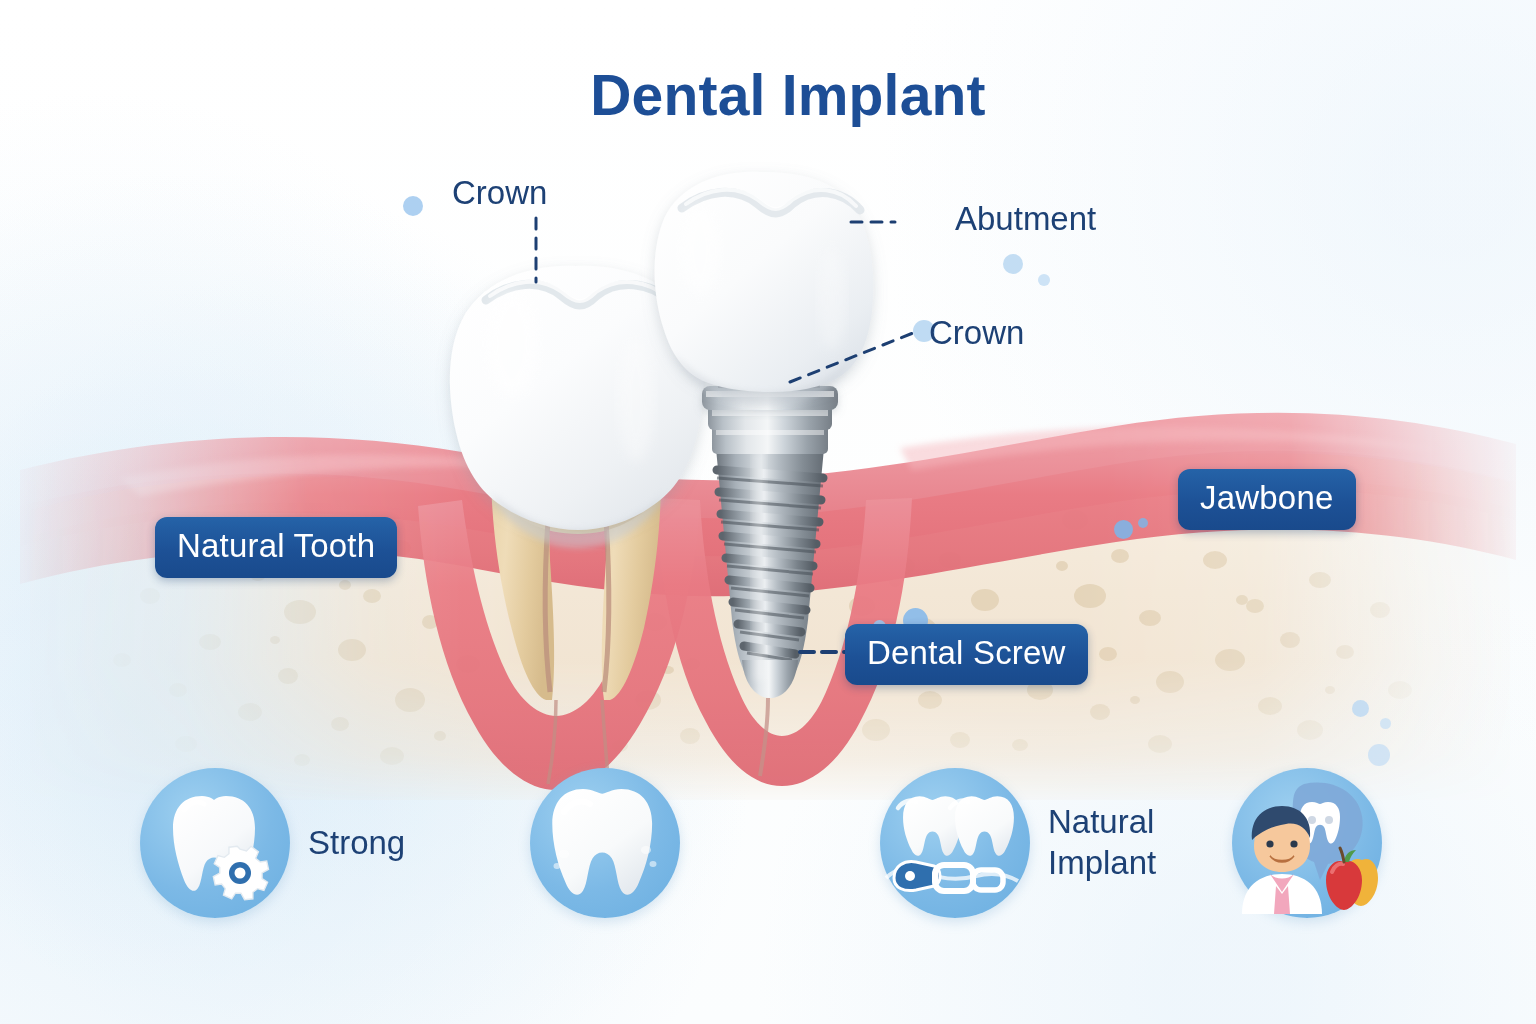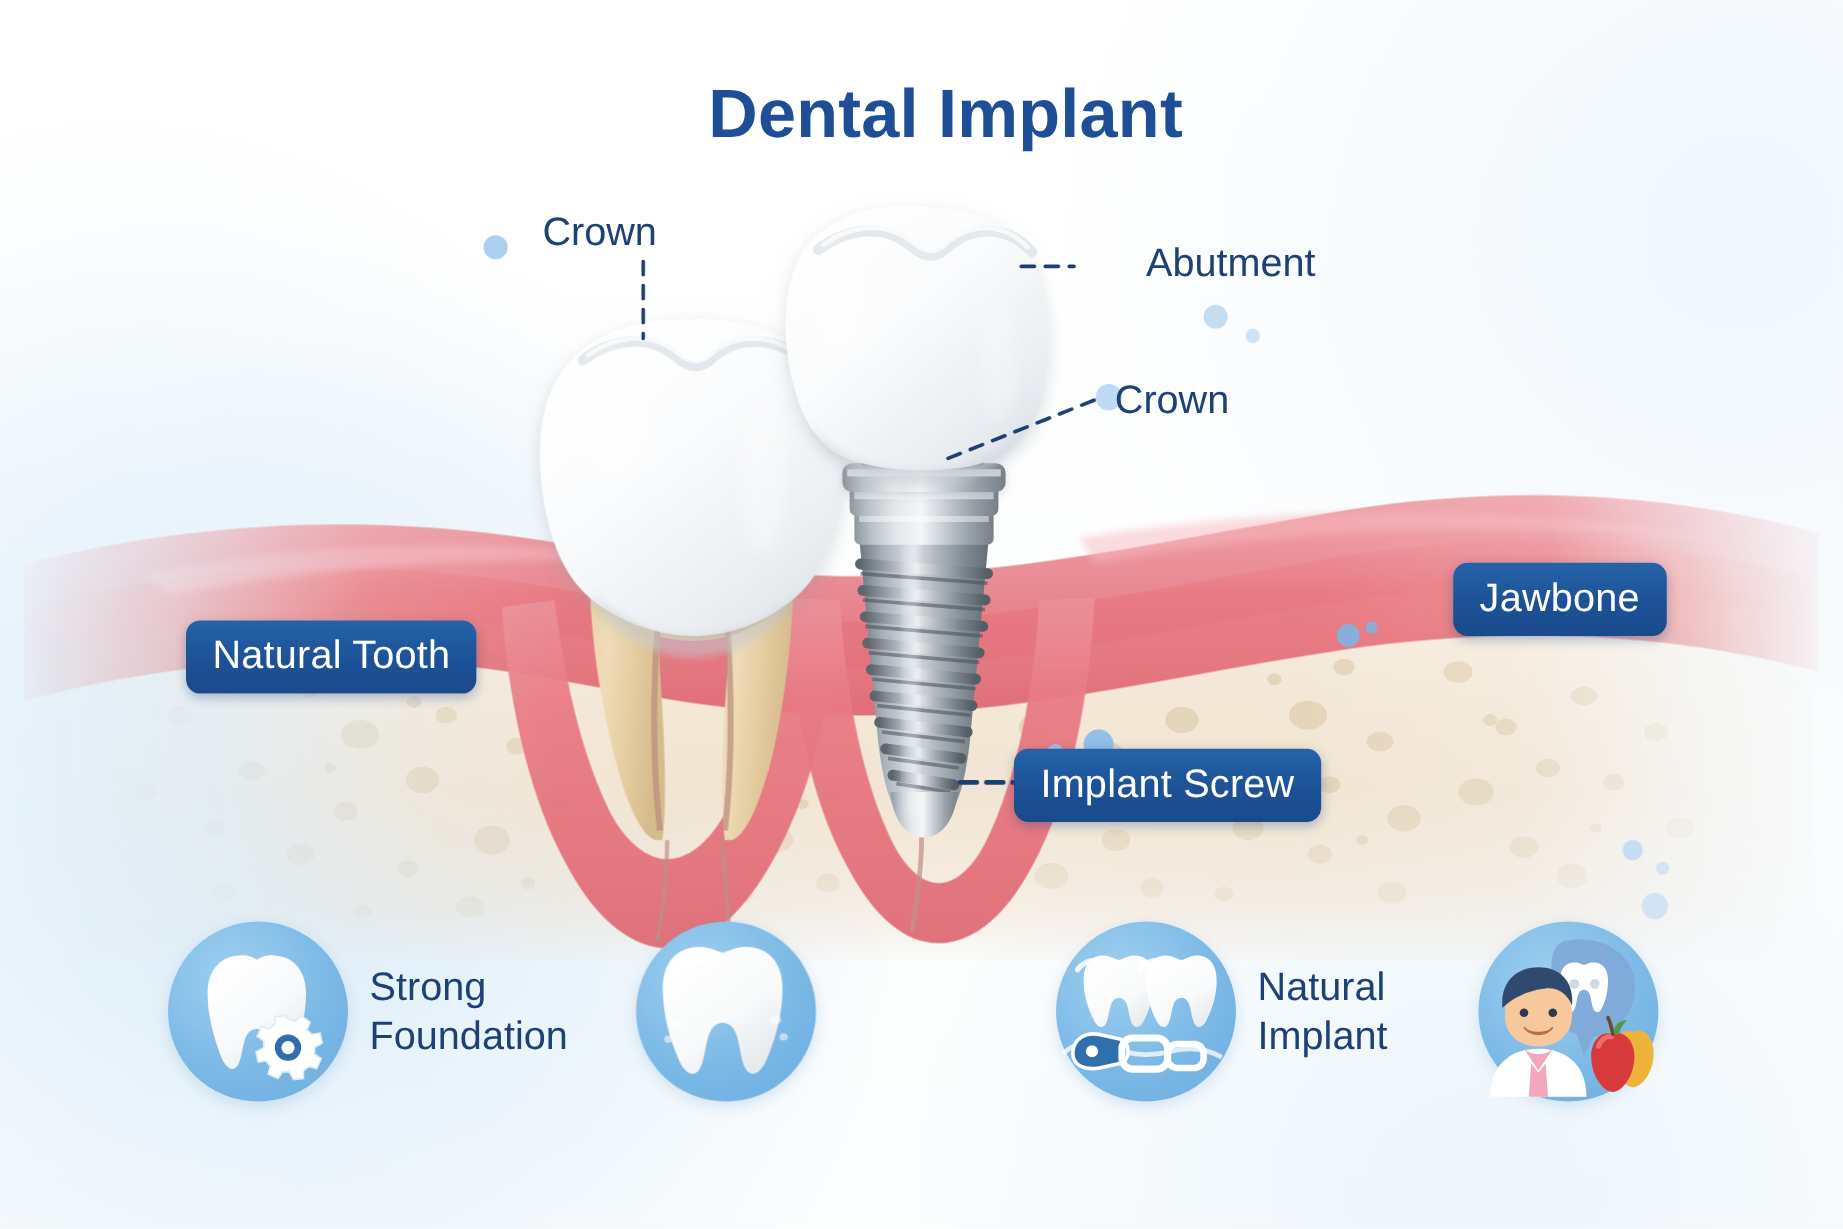--- a/index.html
+++ b/index.html
@@ -42,21 +42,21 @@
   
   .pill{
     position:absolute;display:flex;align-items:center;justify-content:center;
     background:linear-gradient(180deg,#2563a8 0%,#1d5196 55%,#194a8c 100%);
     color:#ffffff;font-size:33px;font-weight:400;white-space:nowrap;
     border-radius:12px;padding:10px 22px 13px;
     box-shadow:0 3px 9px rgba(20,60,110,.30);
     letter-spacing:.2px;
   }
   #pill-natural{left:155px;top:495px;margin-top:22px;}
-  #pill-jawbone{left:1178px;top:469px;margin-left:33px;}
+  #pill-jawbone{left:1178px;top:469px;}
   #pill-screw{left:845px;top:624px;}
 
   
   .dot{position:absolute;border-radius:50%;}
 
   
   .feat{position:absolute;display:flex;align-items:center;}
   .circ{
     width:150px;height:150px;border-radius:50%;
     background:radial-gradient(circle at 36% 30%, #9ed0f0 0%, #7cb9e6 55%, #6aaee0 100%);
@@ -483,21 +483,21 @@
   <div class="plabel" id="lbl-abutment">Abutment</div>
   <div class="plabel" id="lbl-crown-imp">Crown</div>
 
   <div class="pill" id="pill-natural">
     <span>Natural Tooth</span>
   </div>
   <div class="pill" id="pill-jawbone">
     <span>Jawbone</span>
   </div>
   <div class="pill" id="pill-screw">
-    <span>Implant Screw</span>
+    <span>Dental Screw</span>
   </div>
 
   <div class="feat" id="feat1">
     <div class="circ">
       <svg viewBox="0 0 150 150">
         <defs>
           <linearGradient id="t1" x1="0.2" y1="0" x2="0.9" y2="1">
             <stop offset="0%" stop-color="#ffffff"></stop>
               <stop offset="55%" stop-color="#f7f9fb"></stop>
             <stop offset="100%" stop-color="#dfe6ec"></stop>
@@ -515,21 +515,20 @@
                    L 1 22 L -5 22 L -9 28 L -18 24 L -16 17 L -20 12 L -27 13
                    L -29 4 L -22 0 L -22 -6 L -28 -10 L -24 -19 L -17 -17 L -12 -21
                    L -12 -28 L -3 -29 Z" fill="#ffffff" stroke="#e3eaf0" stroke-width="1.5" transform="scale(0.92)"></path>
           <circle cx="0" cy="0" r="11" fill="#2f6fae"></circle>
           <circle cx="0" cy="0" r="5.5" fill="#ffffff"></circle>
         </g>
       </svg>
     </div>
     <div class="ftext">
       <div>Strong</div>
-      <div>Foundation</div>
     </div>
   </div>
 
   <div class="feat" id="feat2">
     <div class="circ">
       <svg viewBox="0 0 150 150">
         <defs>
           <linearGradient id="t2" x1="0.2" y1="0" x2="0.9" y2="1">
             <stop offset="0%" stop-color="#ffffff"></stop>
               <stop offset="55%" stop-color="#f8fafb"></stop>

